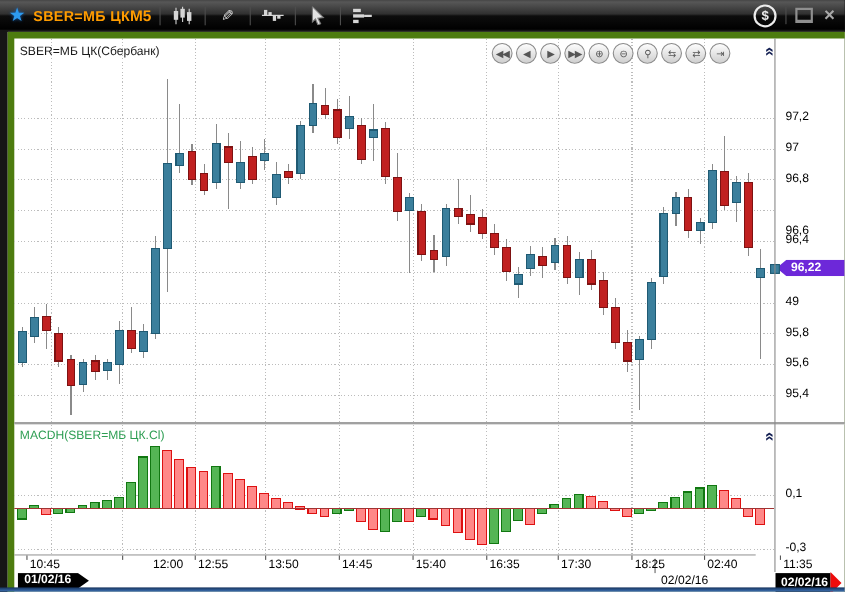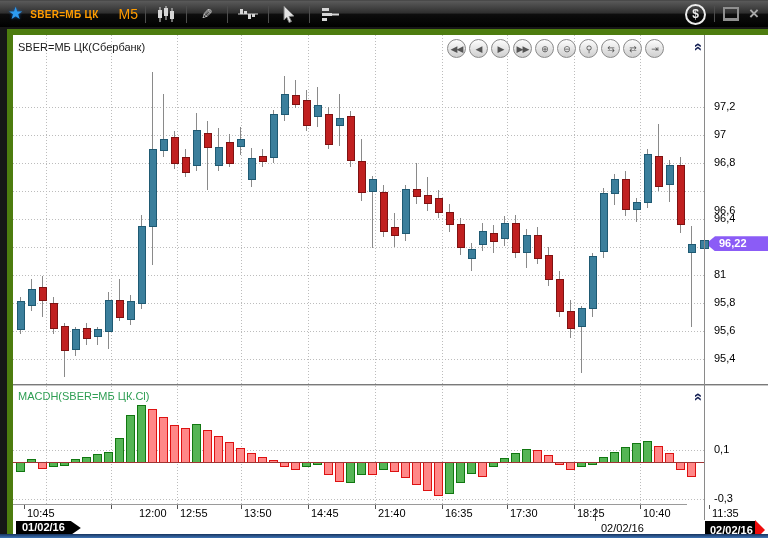--- a/index.html
+++ b/index.html
@@ -3,22 +3,22 @@
 <meta charset="utf-8">
 <style>
   html,body{margin:0;padding:0;background:#0c0c0c;}
   body{width:768px;height:538px;overflow:hidden;font-family:"Liberation Sans",sans-serif;}
   .window{position:relative;width:768px;height:538px;background:#161616;border-top:1px solid #4a4a4a;box-sizing:border-box;}
   .window .bottom-edge{position:absolute;left:0;right:0;bottom:0;height:4px;background:linear-gradient(to bottom,#16335e,#3f74b5);}
 
   
   .titlebar{height:26px;display:flex;align-items:center;background:linear-gradient(to bottom,#5a5a5a 0%,#303030 45%,#0d0d0d 52%,#000 100%);}
   .star{color:#2d9bf0;font-size:17px;margin:0 7px 1px 8px;text-shadow:0 0 3px #1565c0;}
-  .title{color:#ff9c00;font-size:10px;font-weight:bold;letter-spacing:.3px;}
-  .tf{color:#ff9c00;font-size:14px;font-weight:normal;margin-left:20px;}
+  .title{color:#ff9c00;font-size:13px;font-weight:bold;letter-spacing:.3px;}
+  .tf{color:#ff9c00;font-size:14px;font-weight:bold;margin-left:0;}
   .tb-sep{width:1px;height:17px;background:#4d4d4d;margin:0 7px;}
   .tool{width:26px;height:22px;display:flex;align-items:center;justify-content:center;color:#d6d6d6;}
   .tool svg{display:block;}
   .pencil{font-size:14px;color:#d6d6d6;transform:scaleX(-1);}
   .win-btns{margin-left:auto;display:flex;align-items:center;margin-right:9px;}
   .dollar{width:17px;height:17px;border:2px solid #ececec;border-radius:50%;color:#ececec;font-weight:bold;font-size:12px;line-height:16px;text-align:center;}
   .wb-sep{width:1px;height:16px;background:#4d4d4d;margin:0 8px;}
   .restore{width:12px;height:9px;border:2px solid #8f8f8f;border-bottom-width:3px;margin-right:10px;}
   .close{color:#a9a9a9;font-size:17px;font-weight:bold;line-height:14px;}
 
@@ -26,21 +26,21 @@
   .chart-window{position:absolute;left:7px;top:28px;width:755px;height:503px;background:#fff;border:6px solid #4d7c0f;box-sizing:content-box;}
   .price-panel{position:absolute;left:0;top:0;width:755px;height:349px;}
   .panel-title{position:absolute;left:5px;top:6px;font-size:11px;color:#1a1a1a;}
   .macd-title{position:absolute;left:5px;top:4px;font-size:11px;color:#2e9e53;}
   .nav{position:absolute;top:4px;left:434px;display:flex;gap:3px;}
   .nav-btn{width:19px;height:19px;border-radius:50%;border:1px solid #8a8a8a;background:linear-gradient(to bottom,#fdfdfd,#cfcfcf);color:#555;font-size:9px;display:flex;align-items:center;justify-content:center;letter-spacing:-1px;box-sizing:border-box;}
   .chevron{position:absolute;left:678px;top:4px;width:14px;height:16px;color:#131f52;font-size:15px;font-weight:bold;transform:rotate(90deg);line-height:14px;text-align:center;}
   .macd-chevron{top:3px;}
   .axis-vline{position:absolute;left:691px;top:0;width:1px;height:485px;background:#8a8a8a;}
   .plabel{position:absolute;left:701px;font-size:11px;color:#000;white-space:nowrap;}
-  .pointer{position:absolute;left:693px;width:62px;height:15px;background:#8b5cf6;color:#fff;font-size:11px;font-weight:bold;line-height:15px;padding-left:13px;box-sizing:border-box;clip-path:polygon(0 50%,9px 0,100% 0,100% 100%,9px 100%);}
+  .pointer{position:absolute;left:693px;width:62px;height:15px;background:#6d28d9;color:#fff;font-size:11px;font-weight:bold;line-height:15px;padding-left:13px;box-sizing:border-box;clip-path:polygon(0 50%,9px 0,100% 0,100% 100%,9px 100%);}
   .cur-marker{position:absolute;left:687px;width:7px;height:7px;background:#3b7f9c;border:1px solid #1f5a73;}
   .panel-sep{position:absolute;left:0;top:349px;width:755px;height:2px;background:#c7c7c7;border-top:1px solid #7a7a7a;box-sizing:border-box;}
   .macd-panel{position:absolute;left:0;top:351px;width:755px;height:118px;}
   .time-axis{position:absolute;left:0;top:469px;width:674px;height:16px;border-top:1px solid #9a9a9a;box-sizing:content-box;}
   .tick{position:absolute;top:0;width:1px;height:4px;background:#555;}
   .tlabel{position:absolute;top:2px;font-size:11px;color:#000;white-space:nowrap;}
   .session-tick{position:absolute;left:582px;top:3px;width:1px;height:13px;background:#666;}
   .date-row{position:absolute;left:0;top:485px;width:755px;height:18px;}
   .date-badge-start{position:absolute;left:3px;top:1px;background:#000;color:#fff;font-size:11px;font-weight:bold;padding:0 16px 2px 6px;clip-path:polygon(0 0,calc(100% - 10px) 0,100% 50%,calc(100% - 10px) 100%,0 100%);}
   .date-mid{position:absolute;left:588px;top:2px;font-size:11px;color:#000;}
@@ -268,21 +268,21 @@
           <span class="nav-btn">⇄</span>
           <span class="nav-btn">⇥</span>
         </div>
       <div class="chevron">«</div>
       <div id="price-axis">
           <div class="plabel" style="top: 65px;">97,2</div>
           <div class="plabel" style="top: 93px;">97</div>
           <div class="plabel" style="top: 121px;">96,8</div>
           <div class="plabel" style="top: 149px; margin-top: 20px;">96,6</div>
           <div class="plabel" style="top: 177px;">96,4</div>
-          <div class="plabel" style="top: 233px;">81</div>
+          <div class="plabel" style="top: 233px;">49</div>
           <div class="plabel" style="top: 261px;">95,8</div>
           <div class="plabel" style="top: 289px;">95,6</div>
           <div class="plabel" style="top: 317px;">95,4</div>
         </div>
       <div class="pointer" id="price-pointer" style="top: 201.2px;">96,22</div>
       <div class="cur-marker" id="cur-marker" style="top: 205.2px;"></div>
     </div>
 
     <div class="panel-sep"></div>
 
@@ -380,29 +380,29 @@
         <div class="tlabel" style="left: 14px;">10:45</div>
         <div class="tick" style="left: 98px;"></div>
         <div class="tlabel" style="left: 101px; margin-left: 25px;">12:00</div>
         <div class="tick" style="left: 164px;"></div>
         <div class="tlabel" style="left: 167px;">12:55</div>
         <div class="tick" style="left: 228px;"></div>
         <div class="tlabel" style="left: 231px;">13:50</div>
         <div class="tick" style="left: 295px;"></div>
         <div class="tlabel" style="left: 298px;">14:45</div>
         <div class="tick" style="left: 362px;"></div>
-        <div class="tlabel" style="left: 365px;">21:40</div>
+        <div class="tlabel" style="left: 365px;">15:40</div>
         <div class="tick" style="left: 429px;"></div>
         <div class="tlabel" style="left: 432px;">16:35</div>
         <div class="tick" style="left: 494px;"></div>
         <div class="tlabel" style="left: 497px;">17:30</div>
         <div class="tick" style="left: 561px;"></div>
         <div class="tlabel" style="left: 564px;">18:25</div>
         <div class="tick" style="left: 627px;"></div>
-        <div class="tlabel" style="left: 630px;">10:40</div>
+        <div class="tlabel" style="left: 630px;">02:40</div>
         <div class="tick" style="left: 696px;"></div>
         <div class="tlabel" style="left: 699px;">11:35</div>
       </div>
 
     <div class="date-row">
       <span class="date-badge-start">01/02/16</span>
       <span class="date-mid">02/02/16</span>
       <span class="date-badge-end">
         <span class="txt">02/02/16</span>
         <span class="arrow-red"></span>

